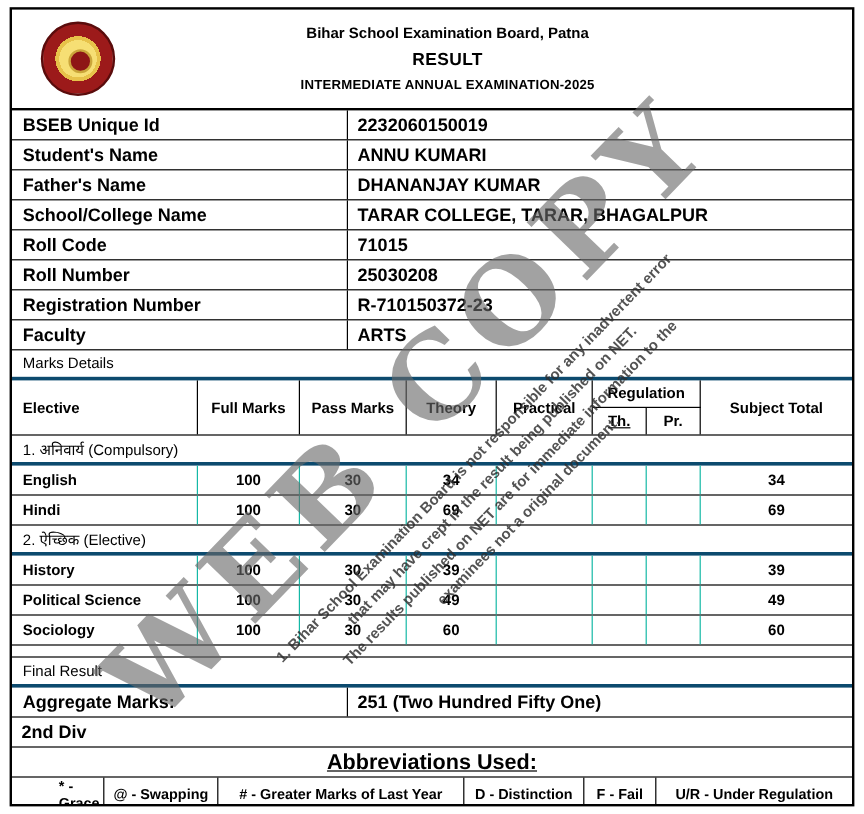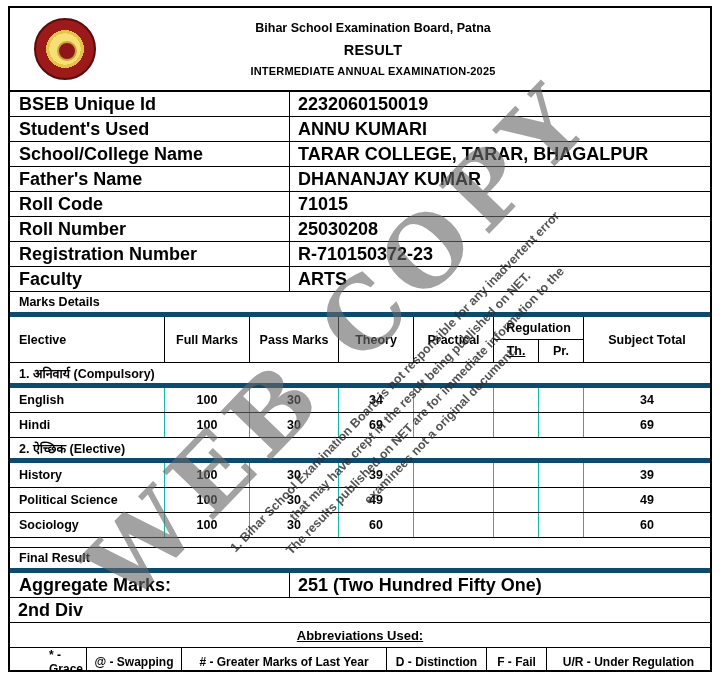--- a/index.html
+++ b/index.html
@@ -15,24 +15,24 @@
     width:62px; height:62px; margin-left:24px; border-radius:50%;
     background: radial-gradient(circle, #f6df74 0 38%, #e7c24a 38% 46%, #9c1a1a 46% 74%, #6f0f0f 74% 100%);
     border:2px solid #5a0c0c; position:relative; flex:0 0 auto;
   }
   .logo::after { content:""; position:absolute; left:21px; top:21px; width:16px; height:16px; border-radius:50%; background:#8e1616; border:2px solid #caa53a; }
   .titles { flex:1; text-align:center; padding-right:60px; }
   .t-board { font-size:12.5px; font-weight:bold; color:#000; }
   .t-result { font-size:14.5px; font-weight:bold; margin-top:7px; letter-spacing:.3px; }
   .t-exam { font-size:11px; font-weight:bold; margin-top:7px; letter-spacing:.2px; }
   
-  .irow { height:25px; border-bottom:1px solid #000; display:flex; flex:0 0 auto; font-size:18px; font-weight:bold; }
+  .irow { height:25px; border-bottom:1px solid #000; display:flex; flex:0 0 auto; font-size:15px; font-weight:bold; }
   .ilabel { width:280px; border-right:1px solid #000; display:flex; align-items:center; padding-left:9px; }
   .ivalue { flex:1; display:flex; align-items:center; padding-left:8px; }
-  .fullrow { height:25px; border-bottom:5px solid #0c4a6e; display:flex; align-items:center; padding-left:9px; font-size:12.5px; font-weight:bold; flex:0 0 auto; }
+  .fullrow { height:25px; border-bottom:3px solid #0c4a6e; display:flex; align-items:center; padding-left:9px; font-size:12.5px; font-weight:normal; flex:0 0 auto; }
   
   .mhead {
     display:grid; grid-template-columns:155px 85px 89px 75px 80px 45px 45px 1fr;
     grid-template-rows:23px 22px; border-bottom:1px solid #000; flex:0 0 auto;
     font-size:12.5px; font-weight:bold;
   }
   .mh { display:flex; align-items:center; justify-content:center; border-right:1px solid #000; }
   .mh.last { border-right:none; }
   .mh-subject { grid-column:1; grid-row:1 / span 2; justify-content:flex-start; padding-left:9px; }
   .mh-full { grid-column:2; grid-row:1 / span 2; }
@@ -46,21 +46,21 @@
   .mrow {
     display:grid; grid-template-columns:155px 85px 89px 75px 80px 45px 45px 1fr;
     height:25px; border-bottom:1px solid #000; flex:0 0 auto;
     font-size:12.5px; font-weight:bold;
   }
   .mc { display:flex; align-items:center; justify-content:center; border-right:1px solid #14b8a6; }
   .mc.subj { justify-content:flex-start; padding-left:9px; }
   .mc.last { border-right:none; }
   .spacer { height:10px; border-bottom:1px solid #000; flex:0 0 auto; }
   
-  .abbr-title { height:25px; border-bottom:1px solid #000; display:flex; align-items:center; justify-content:center; font-size:13px; font-weight:bold; text-decoration:underline; flex:0 0 auto; }
+  .abbr-title { height:25px; border-bottom:1px solid #000; display:flex; align-items:center; justify-content:center; font-size:18px; font-weight:bold; text-decoration:underline; flex:0 0 auto; }
   .abbr-row { flex:1; display:flex; font-size:12px; font-weight:bold; }
   .abbr-cell { border-right:1px solid #000; display:flex; align-items:center; justify-content:center; padding:0 4px; }
   .ab1{width:77px;padding-left:40px;} .ab2{width:95px;} .ab3{width:205px;} .ab4{width:100px;} .ab5{width:60px;} .ab6{flex:1; border-right:none;}
   
   .watermark { position:absolute; left:0; top:0; width:720px; height:678px; pointer-events:none; overflow:hidden; z-index:5; }
   .webcopy {
     position:absolute; left:6px; top:298px; width:640px; text-align:center;
     transform:rotate(-46deg); font-family:"DejaVu Serif","Liberation Serif",serif;
     font-size:96px; font-weight:bold; letter-spacing:10px;
     color:rgba(105,105,105,0.62); white-space:nowrap;
@@ -83,30 +83,30 @@
       <div class="t-result">RESULT</div>
       <div class="t-exam">INTERMEDIATE ANNUAL EXAMINATION-2025</div>
     </div>
   </div>
 
   <div class="irow">
     <div class="ilabel">BSEB Unique Id</div>
     <div class="ivalue">2232060150019</div>
   </div>
   <div class="irow">
-    <div class="ilabel">Student's Used</div>
+    <div class="ilabel">Student's Name</div>
     <div class="ivalue">ANNU KUMARI</div>
+  </div>
+  <div class="irow">
+    <div class="ilabel">Father's Name</div>
+    <div class="ivalue">DHANANJAY KUMAR</div>
   </div>
   <div class="irow">
     <div class="ilabel">School/College Name</div>
     <div class="ivalue">TARAR COLLEGE, TARAR, BHAGALPUR</div>
-  </div>
-  <div class="irow">
-    <div class="ilabel">Father's Name</div>
-    <div class="ivalue">DHANANJAY KUMAR</div>
   </div>
   <div class="irow">
     <div class="ilabel">Roll Code</div>
     <div class="ivalue">71015</div>
   </div>
   <div class="irow">
     <div class="ilabel">Roll Number</div>
     <div class="ivalue">25030208</div>
   </div>
   <div class="irow">

